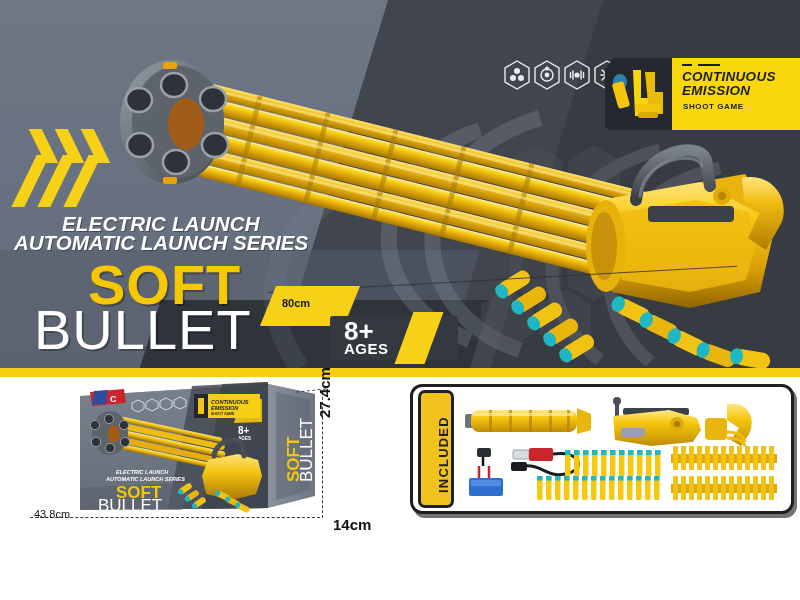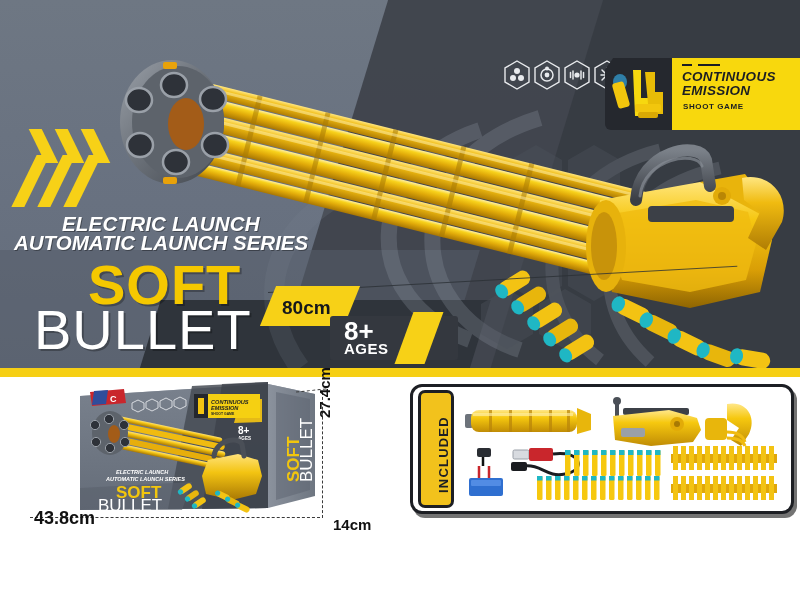--- a/index.html
+++ b/index.html
@@ -38,21 +38,21 @@
   .head-soft{position:absolute;left:88px;top:258px;color:#f5c800;font-weight:bold;font-size:56px;
         letter-spacing:1px;line-height:54px;text-shadow:2px 2px 0 rgba(0,0,0,.28);}
   .head-bullet{position:absolute;left:34px;top:303px;color:#fff;font-weight:normal;font-size:56px;
         letter-spacing:1px;line-height:54px;text-shadow:2px 2px 0 rgba(0,0,0,.28);}
 
   
   .len-line{position:absolute;left:268px;top:292px;width:470px;height:1px;background:#2b2f35;opacity:.8;
         transform:rotate(-3.2deg);transform-origin:left center;}
   .len-tag{position:absolute;left:268px;top:286px;width:84px;height:40px;background:#f7d117;
         transform:skewX(-22deg);}
-  .len-txt{position:absolute;left:282px;top:297px;color:#15181c;font-size:19px;font-weight:bold;}
+  .len-txt{position:absolute;left:282px;top:297px;color:#15181c;font-size:11px;font-weight:bold;}
 
   
   .ages{position:absolute;left:330px;top:316px;width:128px;height:44px;background:#34383f;border-radius:3px;}
   .ages8{position:absolute;left:344px;top:318px;color:#fff;font-weight:bold;font-size:26px;line-height:26px;}
   .agesl{position:absolute;left:344px;top:341px;color:#fff;font-weight:bold;font-size:15px;line-height:15px;letter-spacing:.5px;}
   .ribbon{position:absolute;left:404px;top:312px;width:30px;height:52px;background:#f7d117;transform:skewX(-20deg);overflow:hidden;}
   .ribbon span{position:absolute;left:-4px;top:8px;color:#2a2d33;font-size:11px;font-weight:bold;
         transform:rotate(90deg) skewX(20deg);transform-origin:left top;white-space:nowrap;}
 
   
@@ -68,21 +68,21 @@
   .ce-t3{position:absolute;left:683px;top:102px;color:#1b1e23;font-weight:bold;font-size:8px;letter-spacing:.6px;}
   .ce-dash{position:absolute;background:#1b1e23;height:2px;}
 
   
   .gun{position:absolute;left:0;top:0;width:800px;height:368px;}
 
   
   .lower{position:absolute;left:0;top:377px;width:800px;height:223px;background:#fff;}
 
   .boxmock{position:absolute;left:72px;top:378px;width:250px;height:138px;}
-  .dimw{position:absolute;left:34px;top:508px;color:#111;font-size:18px;font-weight:bold;}
+  .dimw{position:absolute;left:34px;top:508px;color:#111;font-size:11px;font-weight:normal;}
   .dimd{position:absolute;left:333px;top:516px;color:#111;font-size:15px;font-weight:bold;}
   .dimh{position:absolute;left:316px;top:418px;color:#111;font-size:15px;font-weight:bold;
         transform:rotate(-90deg);transform-origin:left top;white-space:nowrap;}
   .dashline{position:absolute;border-top:1.6px dashed #3a3a3a;}
   .dashlinev{position:absolute;border-left:1.6px dashed #3a3a3a;}
 
   .incl{position:absolute;left:410px;top:384px;width:378px;height:124px;background:#fff;
         border:3.5px solid #1d1f24;border-radius:12px;box-shadow:3px 4px 0 rgba(0,0,0,.55);}
   .incl-tab{position:absolute;left:418px;top:390px;width:30px;height:112px;background:#f2c21c;
         border:3px solid #1d1f24;border-radius:7px;}

